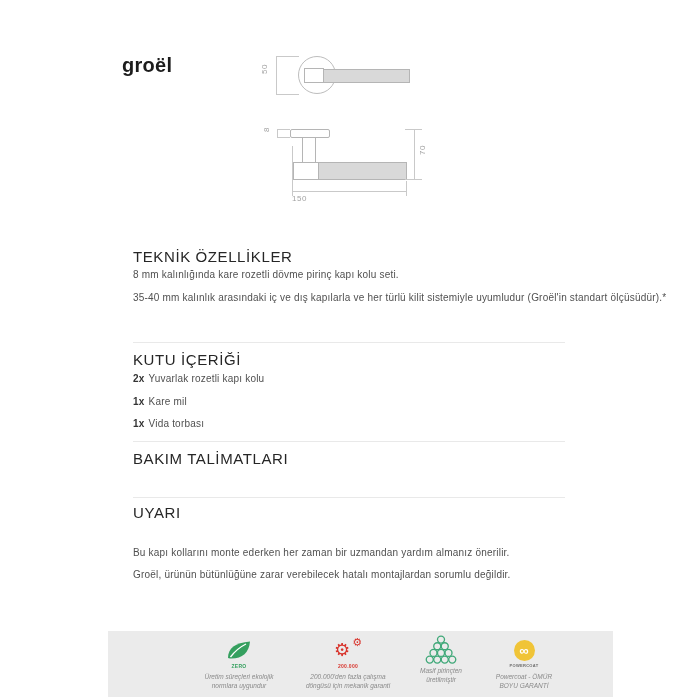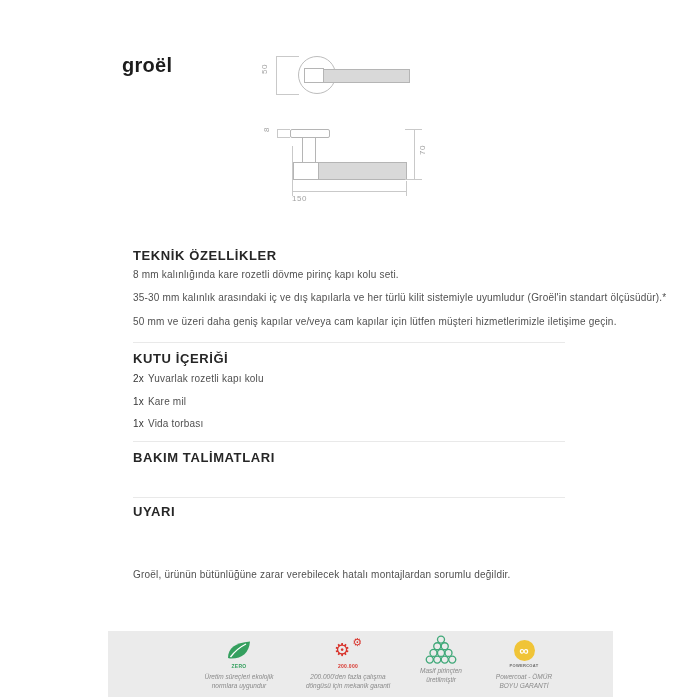--- a/index.html
+++ b/index.html
@@ -56,29 +56,29 @@
 
   
   .d150-ext-l { left: 292px; top: 146px; width: 1px; height: 50px; }
   .d150-ext-r { left: 406px; top: 181px; width: 1px; height: 15px; }
   .d150-line { left: 292px; top: 191px; width: 115px; height: 1px; }
   .d150-lab { left: 292px; top: 194px; width: 115px; text-align: left; }
 
   
   .h-sec {
     position: absolute; left: 133px;
-    font-size: 13px; font-weight: 700; color: #262626; letter-spacing: 0.6px;
+    font-size: 15px; font-weight: 400; color: #262626; letter-spacing: 0.6px;
     white-space: nowrap;
   }
   .p-sec {
     position: absolute; left: 133px;
     font-size: 10px; color: #505050; letter-spacing: 0.2px; white-space: nowrap;
   }
   .divider { position: absolute; left: 133px; width: 432px; height: 1px; background: #e9e9e9; }
-  .qty { font-weight: 400; color: #333333; margin-right: 4px; }
+  .qty { font-weight: 700; color: #333333; margin-right: 4px; }
 
   
   .footer-band {
     position: absolute; left: 108px; top: 631px; width: 505px; height: 66px;
     background: #ebebeb;
   }
   .badge {
     position: absolute; top: 6px; width: 130px;
     display: flex; flex-direction: column; align-items: center;
   } 
@@ -136,40 +136,40 @@
     <div class="draw dimtext vdim d70-lab">70</div>
 
     <div class="draw dimline d150-ext-l"></div>
     <div class="draw dimline d150-ext-r"></div>
     <div class="draw dimline d150-line"></div>
     <div class="draw dimtext d150-lab">150</div>
   </div>
 
   <div class="h-sec" style="top:248px">TEKNİK ÖZELLİKLER</div>
   <div class="p-sec" style="top:269px">8 mm kalınlığında kare rozetli dövme pirinç kapı kolu seti.</div>
-  <div class="p-sec" style="top:292px">35-30 mm kalınlık arasındaki iç ve dış kapılarla ve her türlü kilit sistemiyle uyumludur (Groël'in standart ölçüsüdür).*</div>
-  <div class="p-sec" style="top:316px">50 mm ve üzeri daha geniş kapılar ve/veya cam kapılar için lütfen müşteri hizmetlerimizle iletişime geçin.</div>
+  <div class="p-sec" style="top:292px">35-40 mm kalınlık arasındaki iç ve dış kapılarla ve her türlü kilit sistemiyle uyumludur (Groël'in standart ölçüsüdür).*</div>
   <div class="divider" style="top:342px"></div>
 
   <div class="h-sec" style="top:351px">KUTU İÇERİĞİ</div>
   <div class="p-sec" style="top:373px">
     <span class="qty">2x</span><span>Yuvarlak rozetli kapı kolu</span>
   </div>
   <div class="p-sec" style="top:396px">
     <span class="qty">1x</span><span>Kare mil</span>
   </div>
   <div class="p-sec" style="top:418px">
     <span class="qty">1x</span><span>Vida torbası</span>
   </div>
   <div class="divider" style="top:441px"></div>
 
   <div class="h-sec" style="top:450px">BAKIM TALİMATLARI</div>
   <div class="divider" style="top:497px"></div>
 
   <div class="h-sec" style="top:504px">UYARI</div>
+  <div class="p-sec" style="top:547px">Bu kapı kollarını monte ederken her zaman bir uzmandan yardım almanız önerilir.</div>
   <div class="p-sec" style="top:569px">Groël, ürünün bütünlüğüne zarar verebilecek hatalı montajlardan sorumlu değildir.</div>
 
   <div class="footer-band">
 
     <div class="badge" style="left:66px">
       <div class="badge-icon-wrap">
         <svg width="26" height="20" viewBox="0 0 26 20">
           <path d="M2,18 C2,8 9,3 24,1.5 C23,13 16,19 4,18.5 Z" fill="#35a05f"></path>
           <path d="M4.5,17 C9,11 14,7 20,4" stroke="#ffffff" stroke-width="1.3" fill="none"></path>
         </svg>

